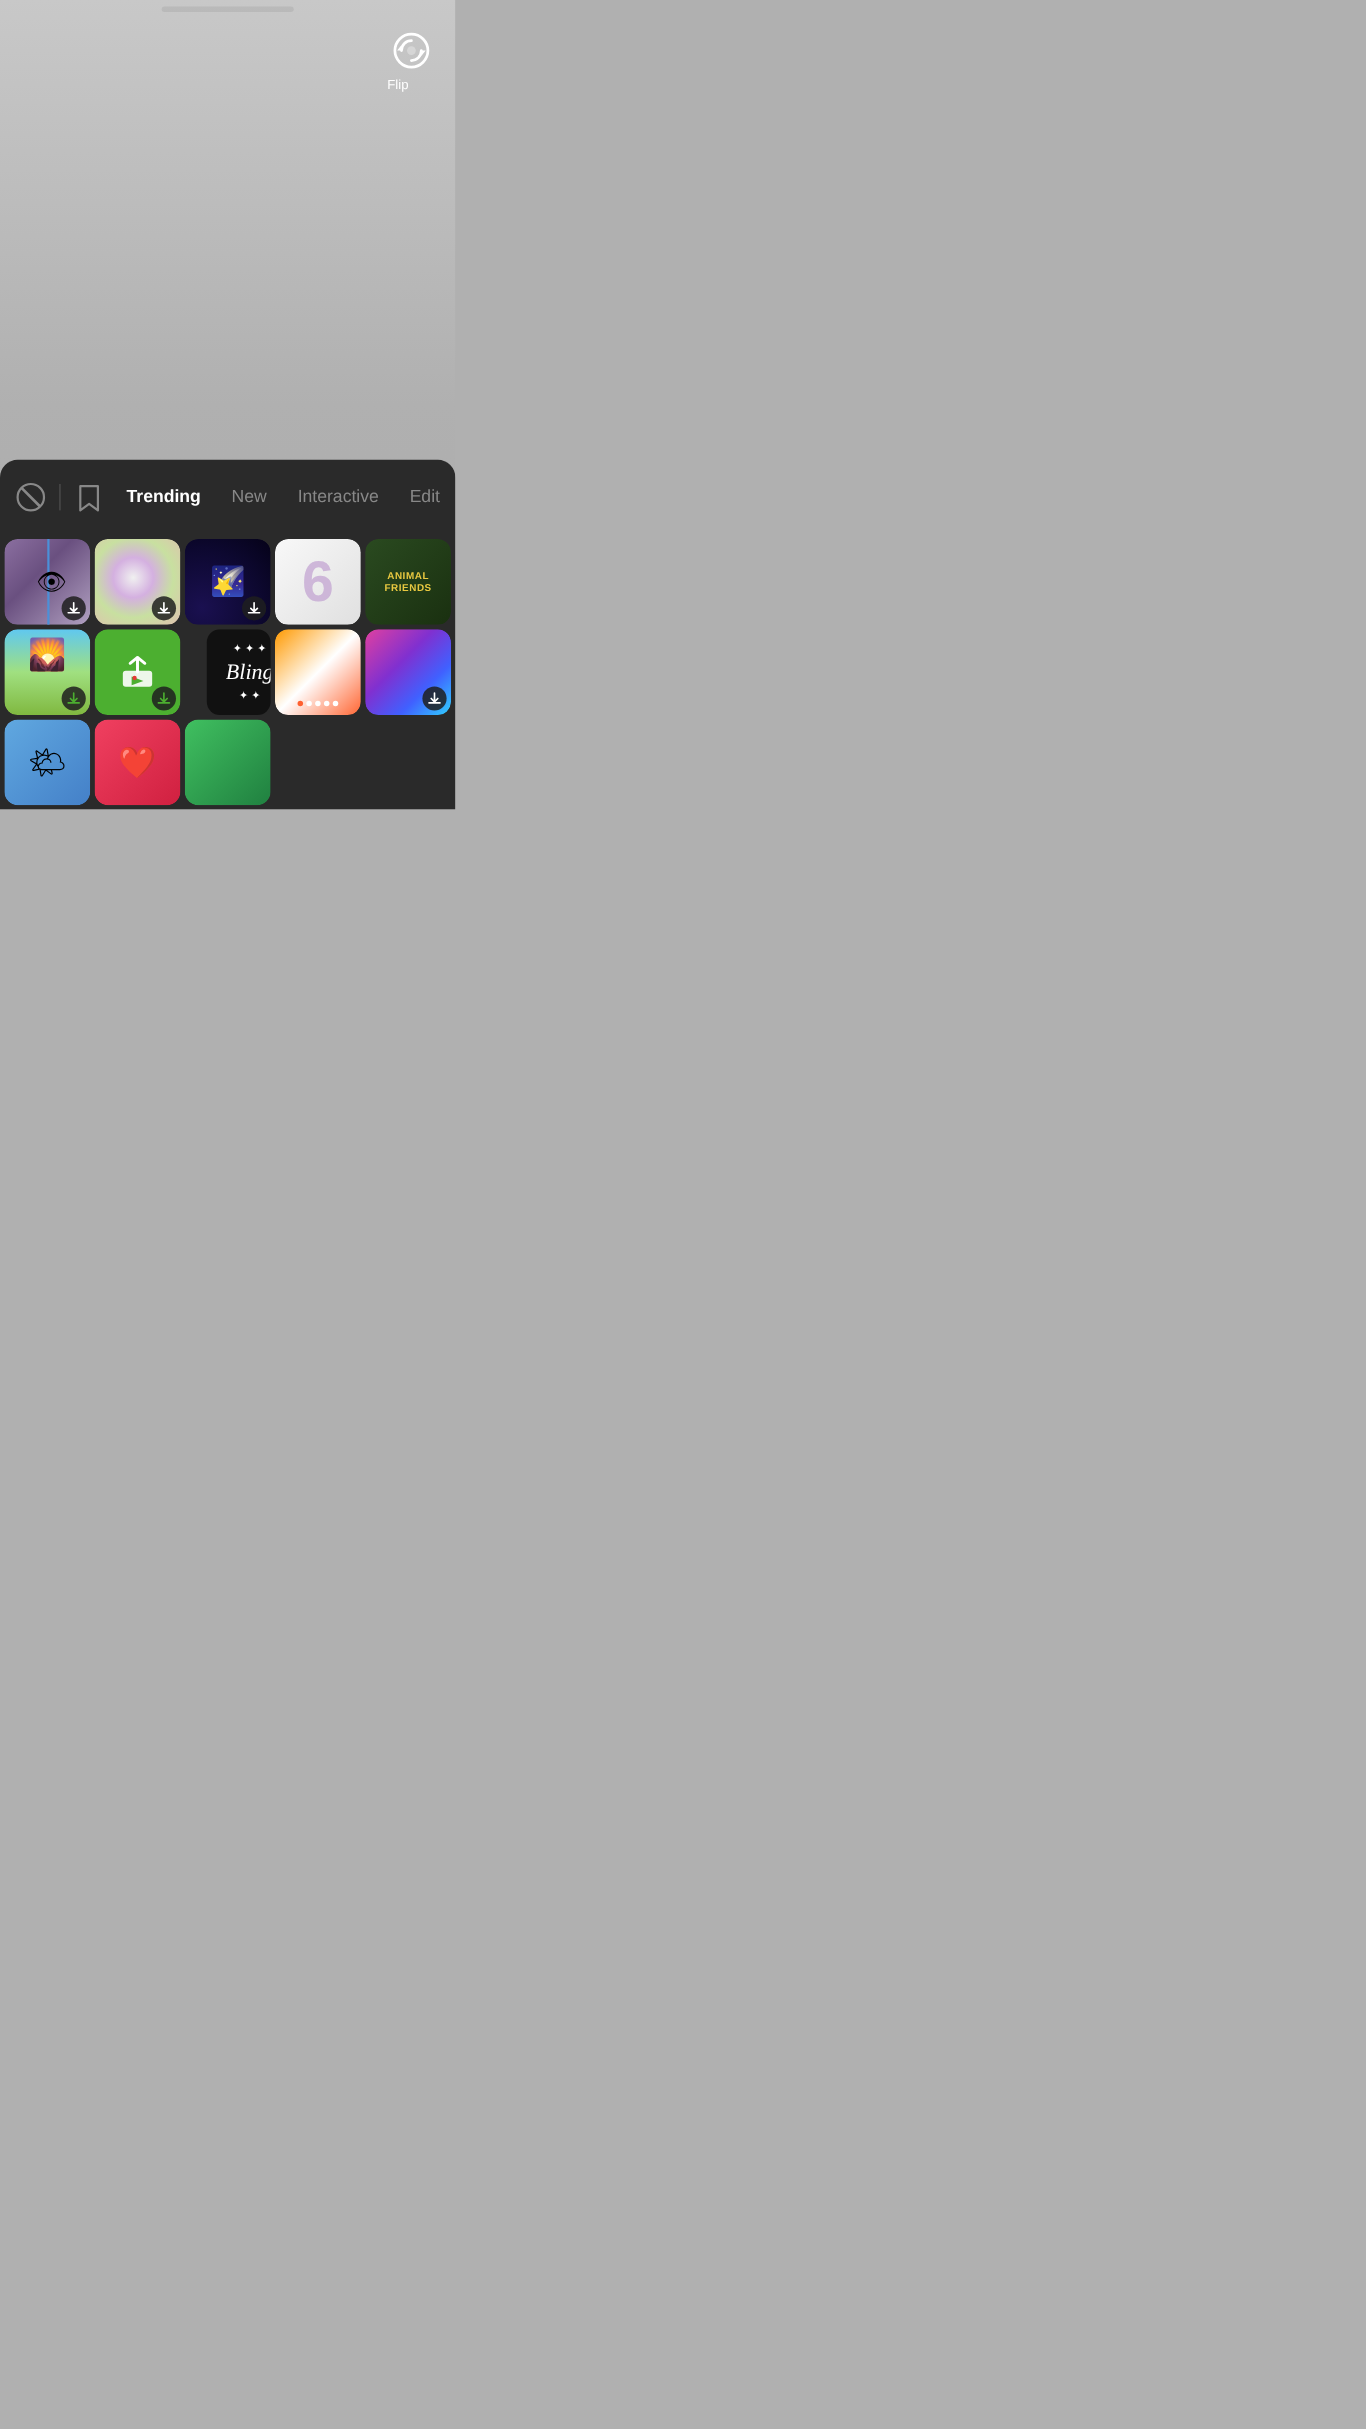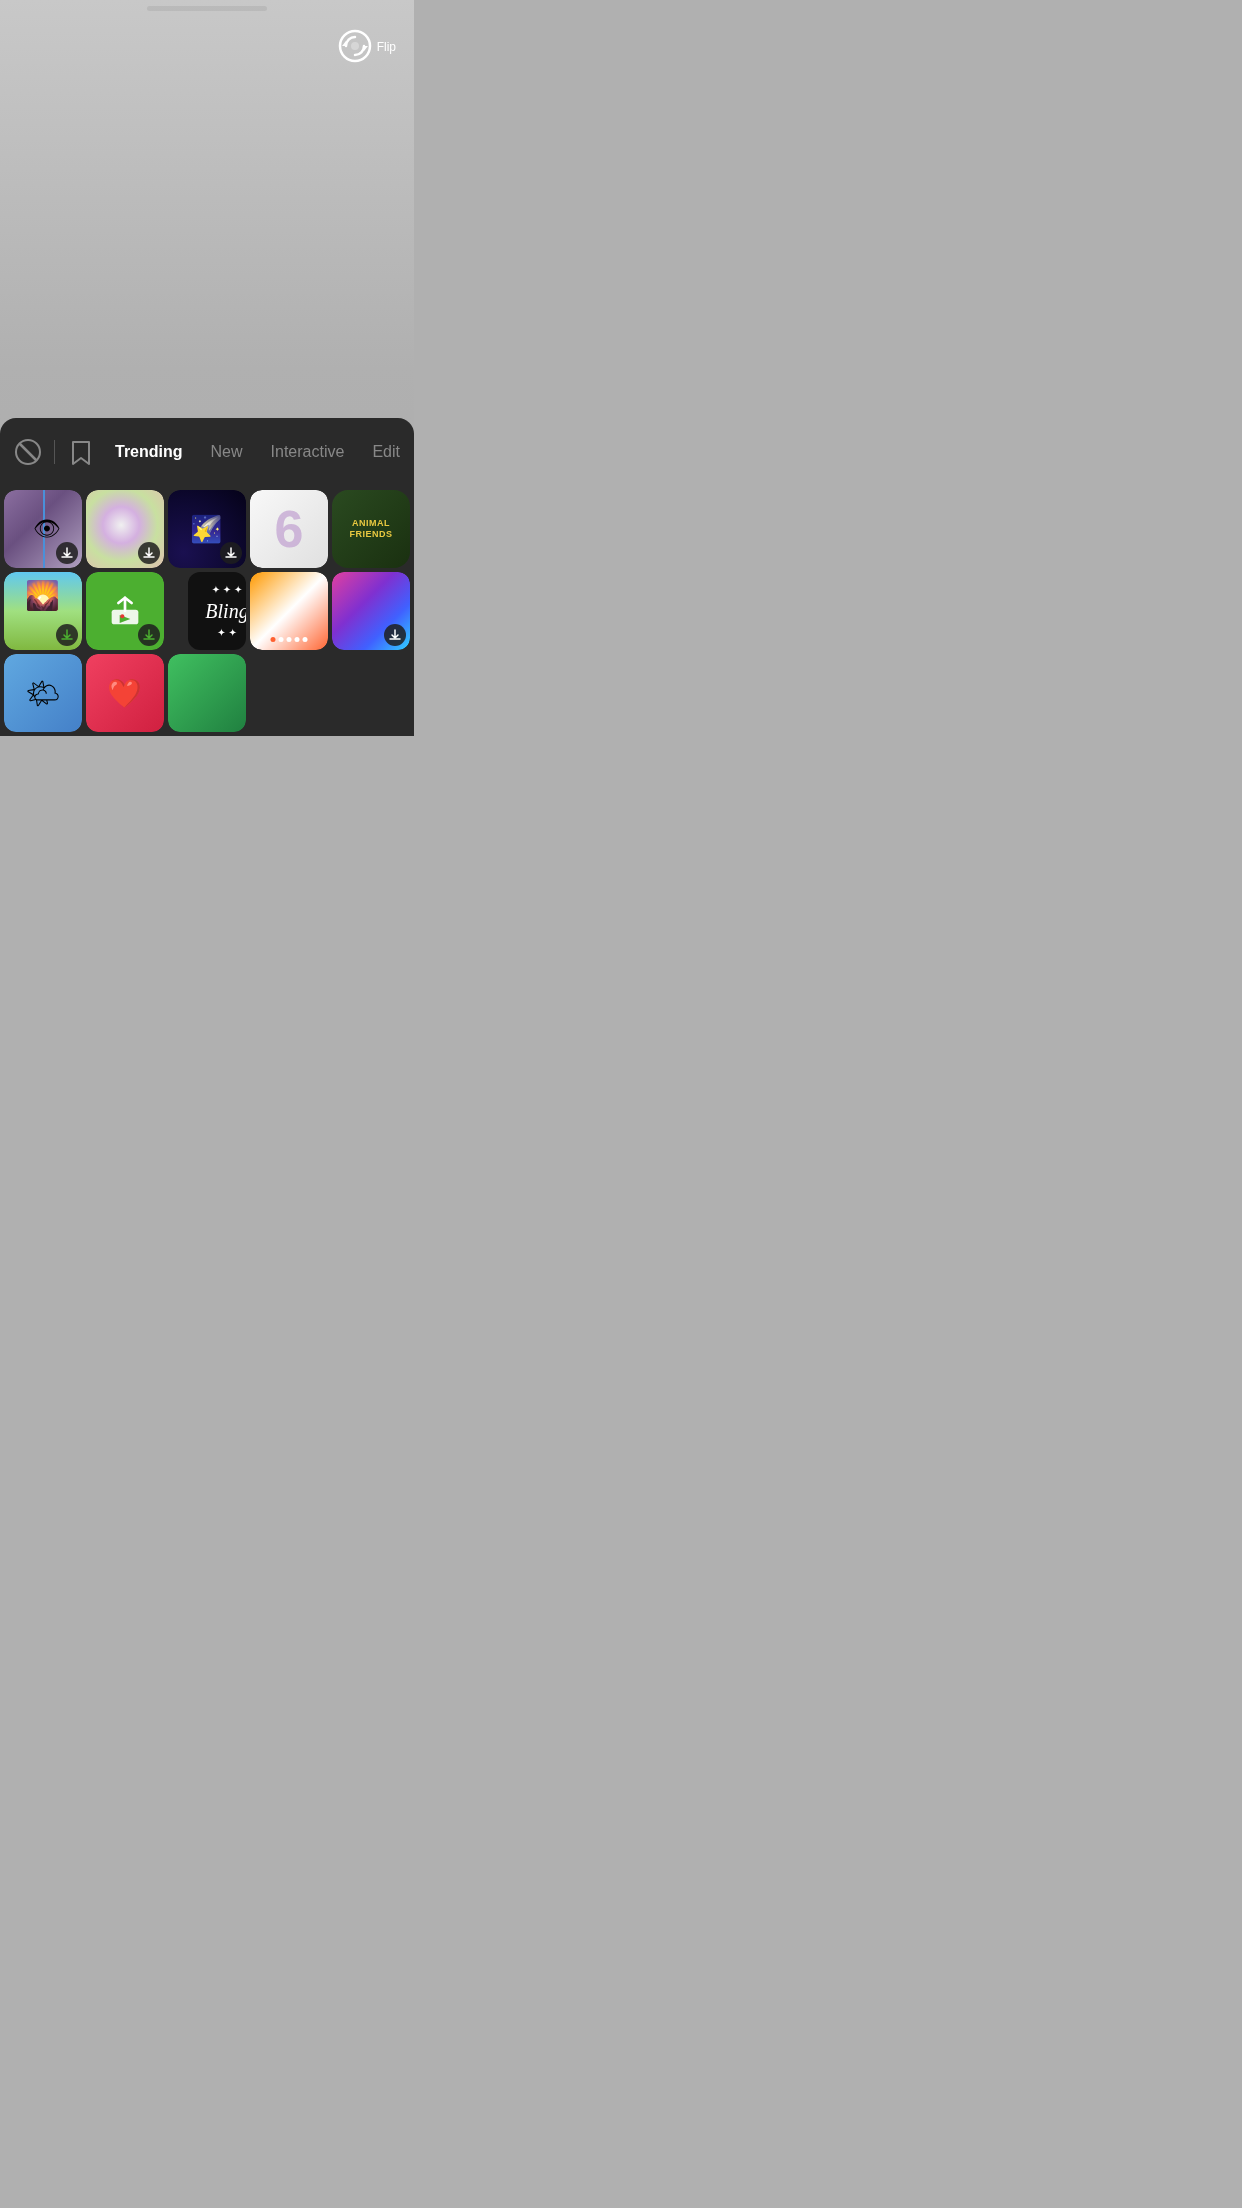--- a/index.html
+++ b/index.html
@@ -34,22 +34,21 @@
       height: 5px;
       background: rgba(180,180,180,0.7);
       border-radius: 3px;
     }
 
     .flip-button {
       position: absolute;
       top: 24px;
       right: 18px;
       display: flex;
-      flex-direction: row;
-      align-items: center;
+      flex-direction: column;
       cursor: pointer;
       color: white;
     }
 
     .flip-icon {
       width: 44px;
       height: 44px;
       display: flex;
       align-items: center;
       justify-content: center;
@@ -209,21 +208,20 @@
       color: #c0a0d0;
       opacity: 0.7;
     }
 
     .thumb-animal {
       background: linear-gradient(135deg, #2a4a20 0%, #1a3010 100%);
       position: relative;
       display: flex;
       align-items: center;
       justify-content: center;
-      border-radius: 16px;
     }
     .thumb-animal-text {
       font-size: 9px;
       font-weight: 900;
       color: #e8c840;
       text-align: center;
       line-height: 1.2;
       text-transform: uppercase;
       letter-spacing: 0.5px;
       padding: 4px;

